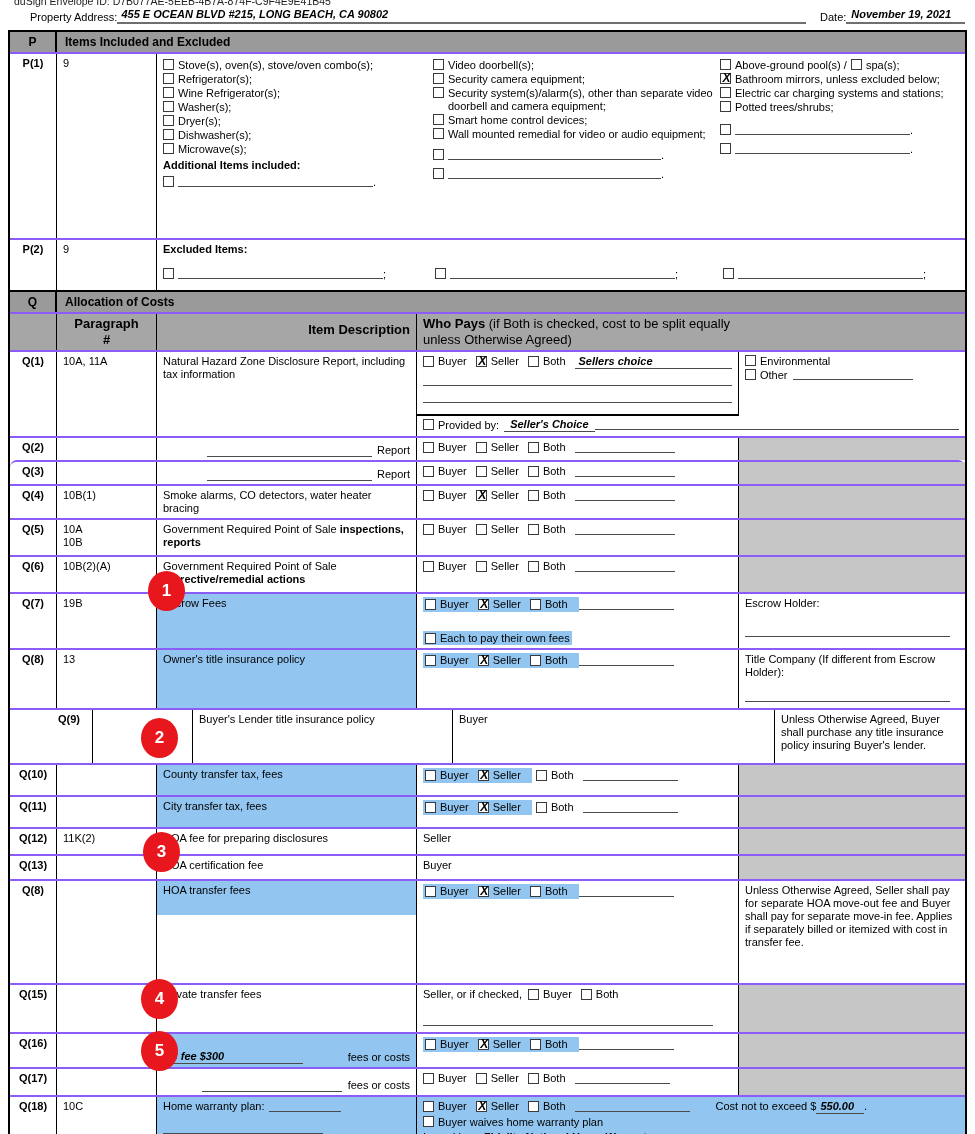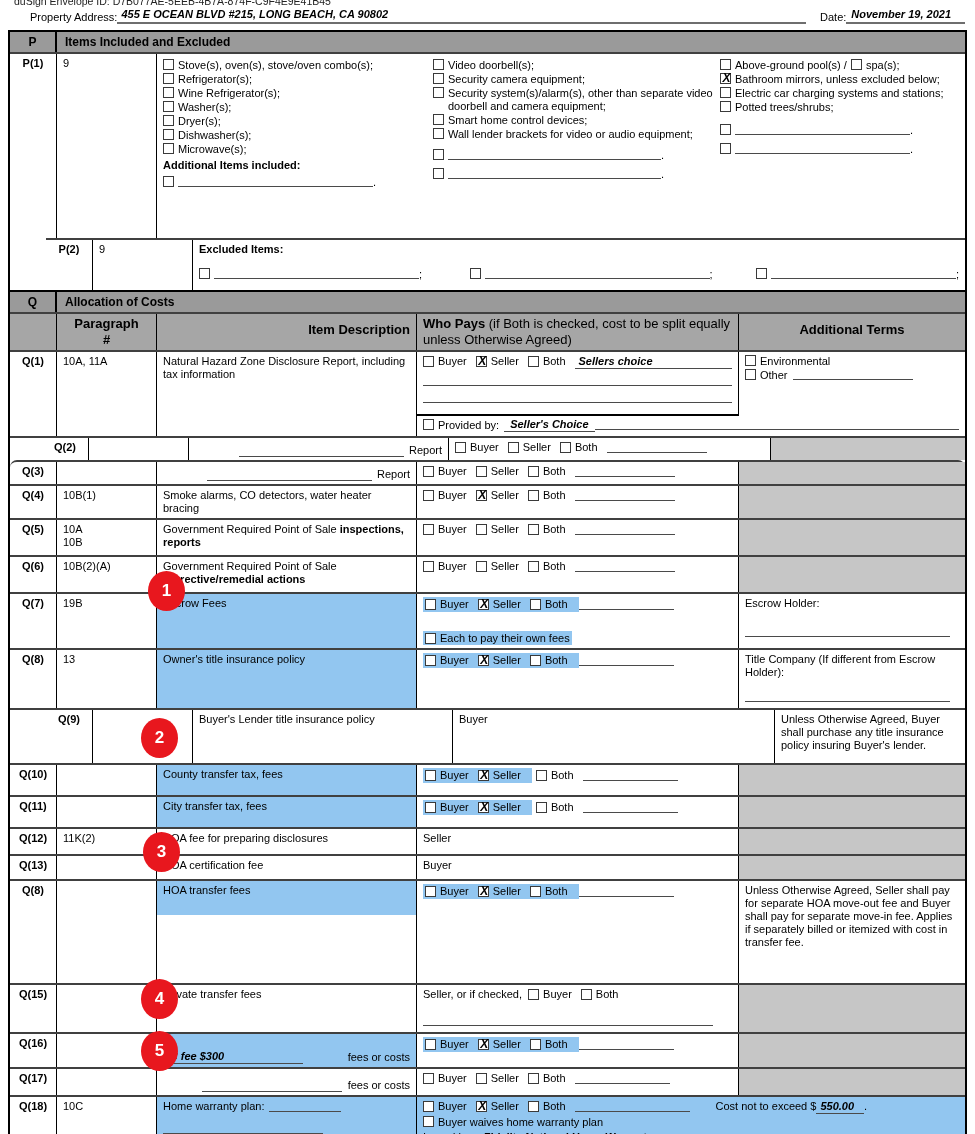--- a/index.html
+++ b/index.html
@@ -7,21 +7,21 @@
   .page { position:relative; width:975px; height:1134px; background:#fff; overflow:hidden;
           font-family:"Liberation Sans", sans-serif; font-size:11px; color:#000; line-height:1.18; }
   .env { position:absolute; top:-5px; left:14px; font-size:10.5px; color:#222; white-space:nowrap; }
   .addr-row { position:absolute; top:8px; left:30px; right:10px; display:flex; align-items:flex-end; }
   .addr-val { font-weight:bold; font-style:italic; border-bottom:2px solid #6e6e6e; padding:0 6px 1px 4px; white-space:nowrap; }
   .addr-fill { flex:1; border-bottom:2px solid #6e6e6e; height:14px; }
   .date-wrap { margin-left:14px; display:flex; align-items:flex-end; }
   .date-val { font-weight:bold; font-style:italic; border-bottom:2px solid #6e6e6e; padding:0 14px 1px 5px; white-space:nowrap; }
 
   .tbl { position:absolute; top:30px; left:8px; width:959px; border:2px solid #000; background:#fff; }
-  .row { display:grid; grid-template-columns:47px 100px 260px 322px 1fr; border-top:2px solid #404040; }
+  .row { display:grid; grid-template-columns:47px 100px 260px 322px 1fr; border-top:2px solid #8b5cf6; }
   .bar { display:grid; grid-template-columns:47px 1fr; background:#9a9a9a; font-weight:bold; font-size:12px; border-top:2px solid #000; }
   .bar .bid { text-align:center; padding:3px 0; border-right:2px solid #000; }
   .bar .btitle { padding:3px 8px; }
   .c { border-right:1.5px solid #000; padding:3px 6px; position:relative; min-width:0; }
   .c:last-child { border-right:0; }
   .id { font-weight:bold; text-align:center; padding-left:2px; padding-right:2px; }
   .gray { background:#c6c6c6; }
   .ntb { border-top:0 !important; }
   .hlc { background:#92c6f0; }
   .hl { background:#92c6f0; padding:1px 2px; }
@@ -122,21 +122,21 @@
             <div class="item">
                 <span class="cb"></span>
                 <span class="it">Security system(s)/alarm(s), other than separate video doorbell and camera equipment;</span>
               </div>
             <div class="item">
                 <span class="cb"></span>
                 <span class="it">Smart home control devices;</span>
               </div>
             <div class="item">
                 <span class="cb"></span>
-                <span class="it">Wall lender brackets for video or audio equipment;</span>
+                <span class="it">Wall mounted remedial for video or audio equipment;</span>
               </div>
             <div class="item" style="margin-top:8px;">
                 <span class="cb"></span>
                 <span class="ln" style="width:213px;"></span>
                 <span>.</span>
               </div>
             <div class="item" style="margin-top:6px;">
                 <span class="cb"></span>
                 <span class="ln" style="width:213px;"></span>
                 <span>.</span>
@@ -169,21 +169,21 @@
             <div class="item" style="margin-top:6px;">
                 <span class="cb"></span>
                 <span class="ln" style="width:175px;"></span>
                 <span>.</span>
               </div>
           </div>
         </div>
       </div>
     </div>
 
-    <div class="row" style="min-height:52px;margin-left:36px;">
+    <div class="row" style="min-height:52px;">
       <div class="c id">P(2)</div>
       <div class="c">9</div>
       <div class="c" style="grid-column:3/6;">
         <div class="bold">Excluded Items:</div>
         <div style="display:flex; margin-top:12px;">
           <span class="item" style="width:272px;">
               <span class="cb"></span>
               <span class="ln" style="width:205px;"></span>
               <span>;</span>
             </span>
@@ -207,21 +207,20 @@
     </div>
 
     <div class="row subhead" style="min-height:34px;">
       <div class="c"></div>
       <div class="c bold" style="text-align:center;">
         <div>Paragraph</div>
         <div>#</div>
       </div>
       <div class="c bold" style="text-align:right; padding-top:8px;">Item Description</div>
       <div class="c"><span class="bold">Who Pays</span> <span>(if Both is checked, cost to be split equally unless Otherwise Agreed)</span></div>
-      <div class="c bold" style="text-align:center; padding-top:8px;">Additional Terms</div>
     </div>
 
     <div class="row" style="min-height:86px;">
       <div class="c id">Q(1)</div>
       <div class="c">10A, 11A</div>
       <div class="c">Natural Hazard Zone Disclosure Report, including tax information</div>
       <div style="grid-column:4/6; display:flex; flex-direction:column; min-width:0;">
         <div style="display:flex; flex:1; min-width:0;">
           <div style="width:322px; border-right:1.5px solid #000; border-bottom:2px solid #000; padding:3px 6px;">
             <div class="wl">
@@ -256,21 +255,21 @@
         </div>
         <div style="display:flex; align-items:center; padding:2px 6px 4px;">
           <span class="cb"></span>
           <span>Provided by:</span>
           <span class="filled uline" style="margin-left:5px; padding:0 6px;">Seller's Choice</span>
           <span class="ln" style="flex:1;"></span>
         </div>
       </div>
     </div>
 
-    <div class="row" style="min-height:24px;padding-left:32px;">
+    <div class="row" style="min-height:24px;">
       <div class="c id">Q(2)</div>
       <div class="c"></div>
       <div class="c rline">
           <span class="ln" style="width:165px; margin-right:5px;"></span>
           <span>Report</span>
         </div>
       <div class="c">
         <div class="wl">
           <span class="opt">
               <span class="cb"></span>

